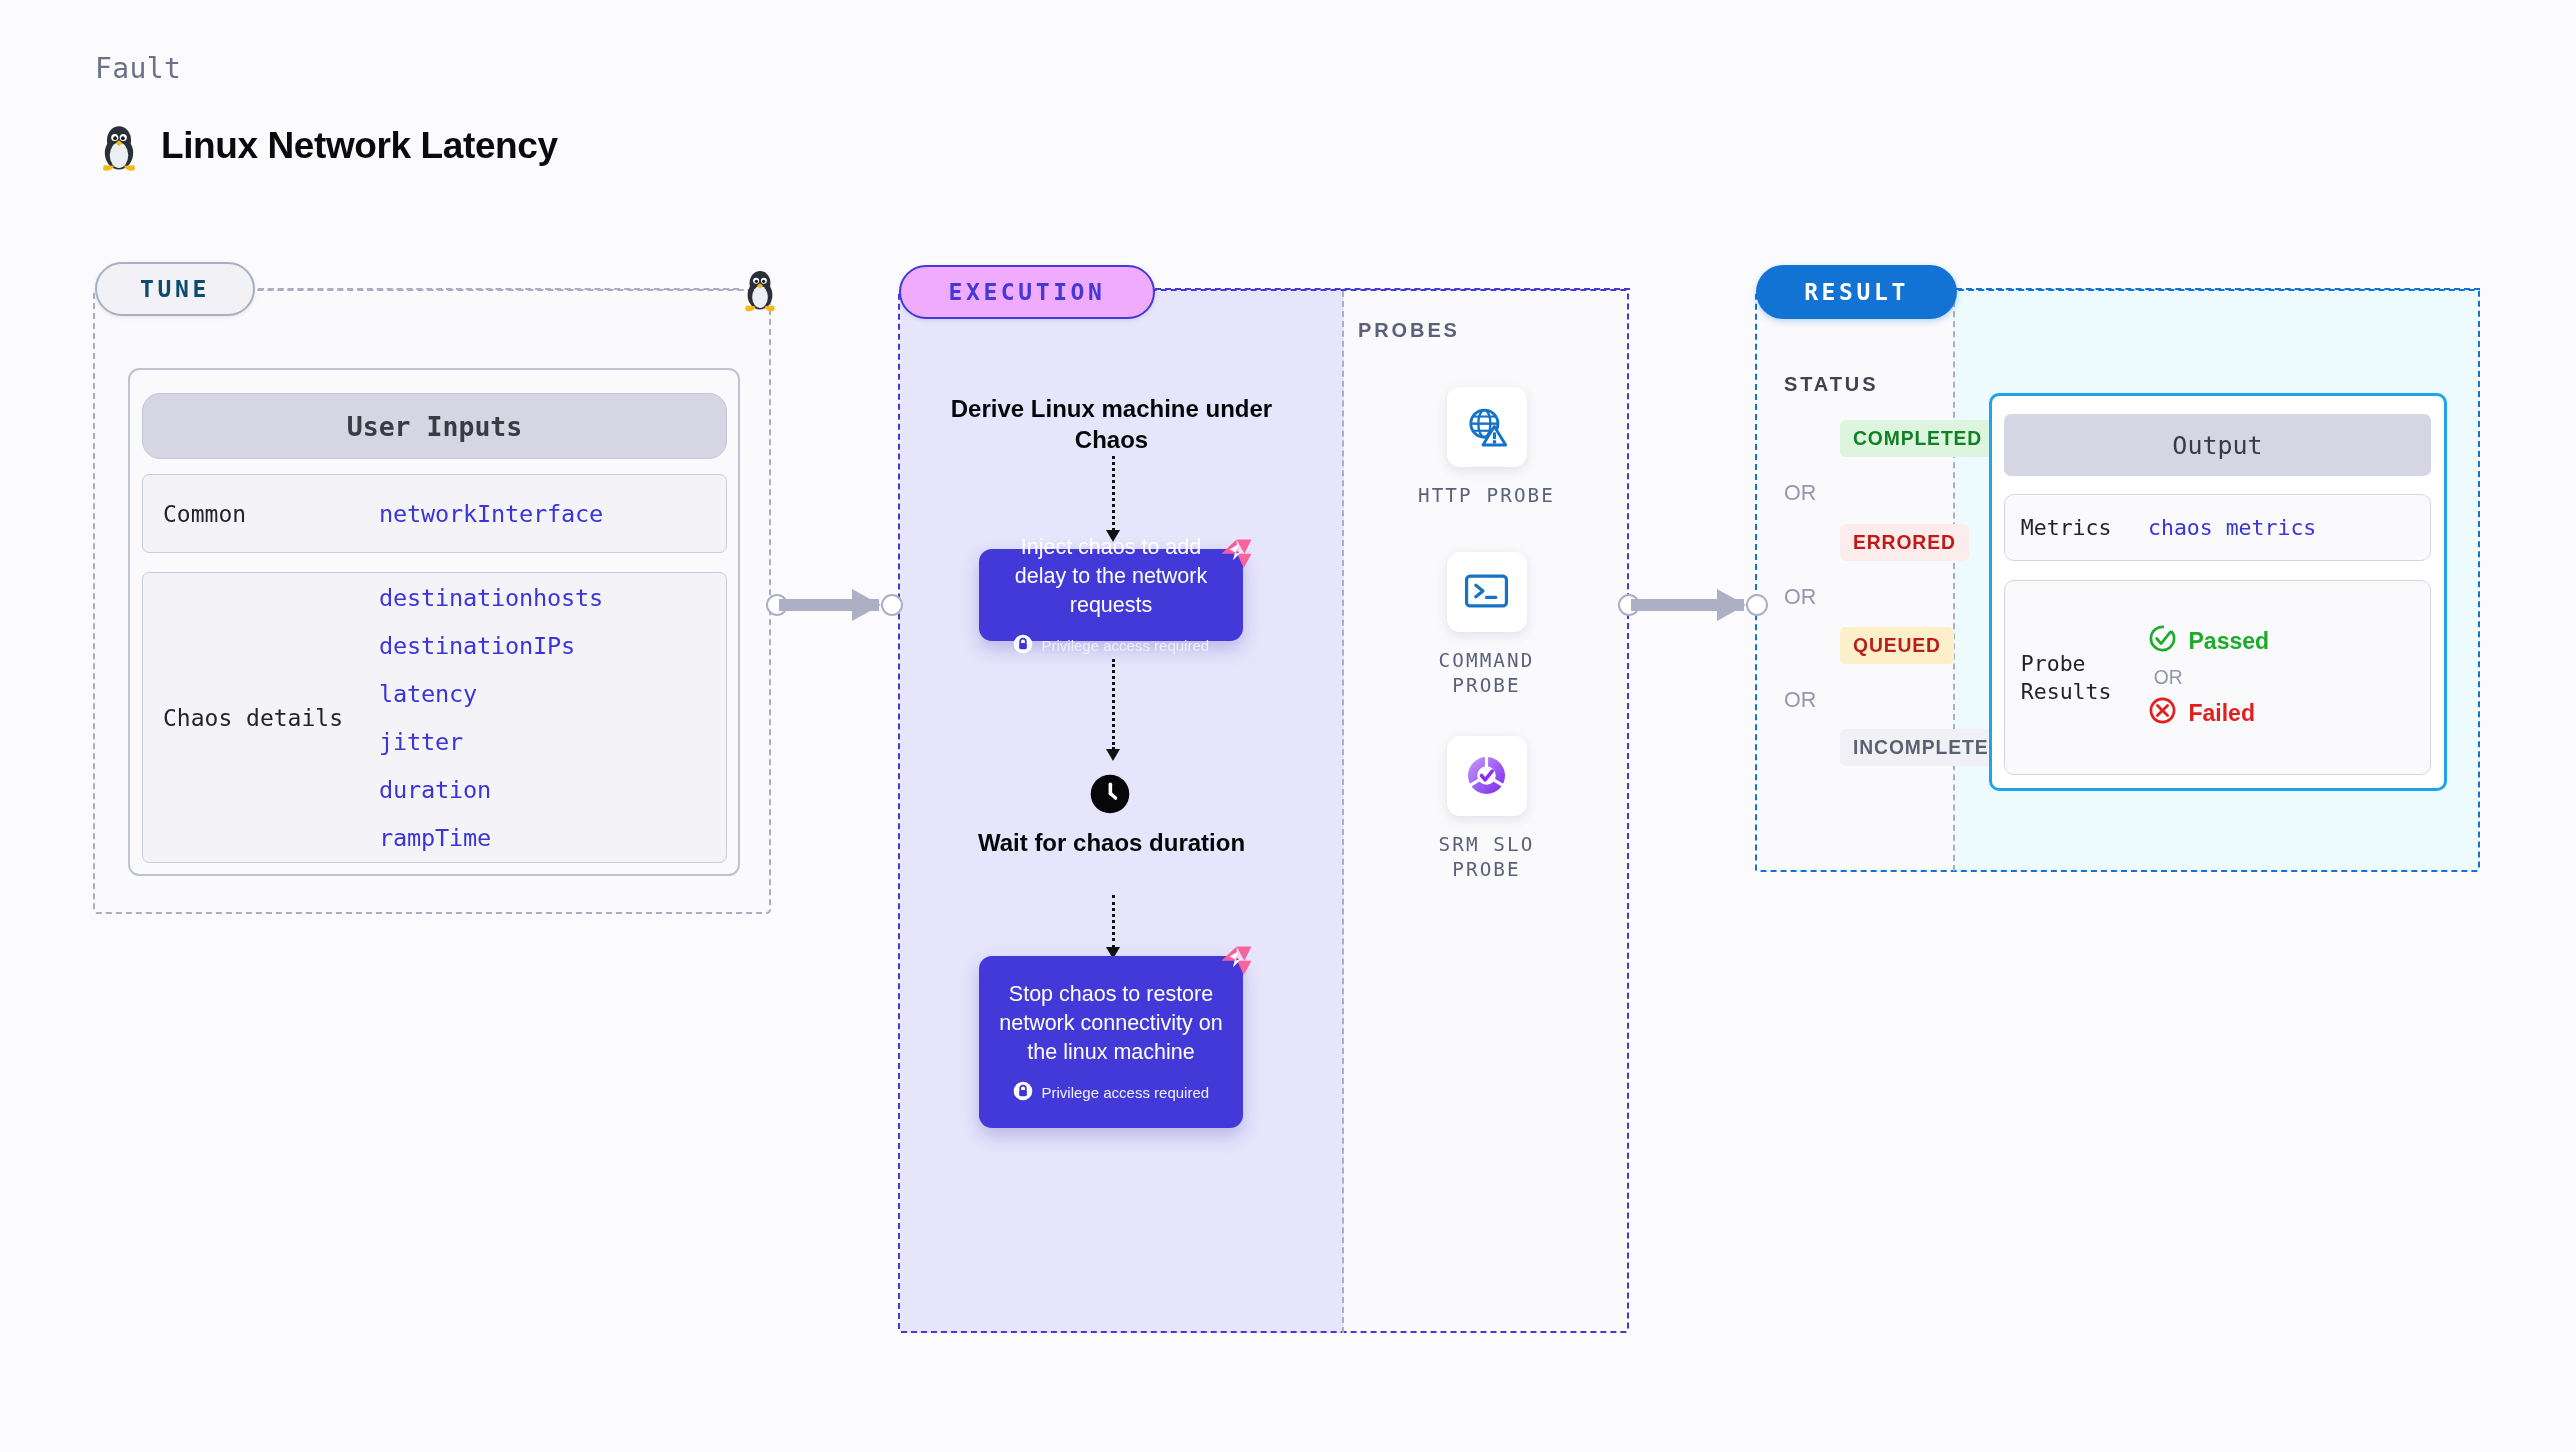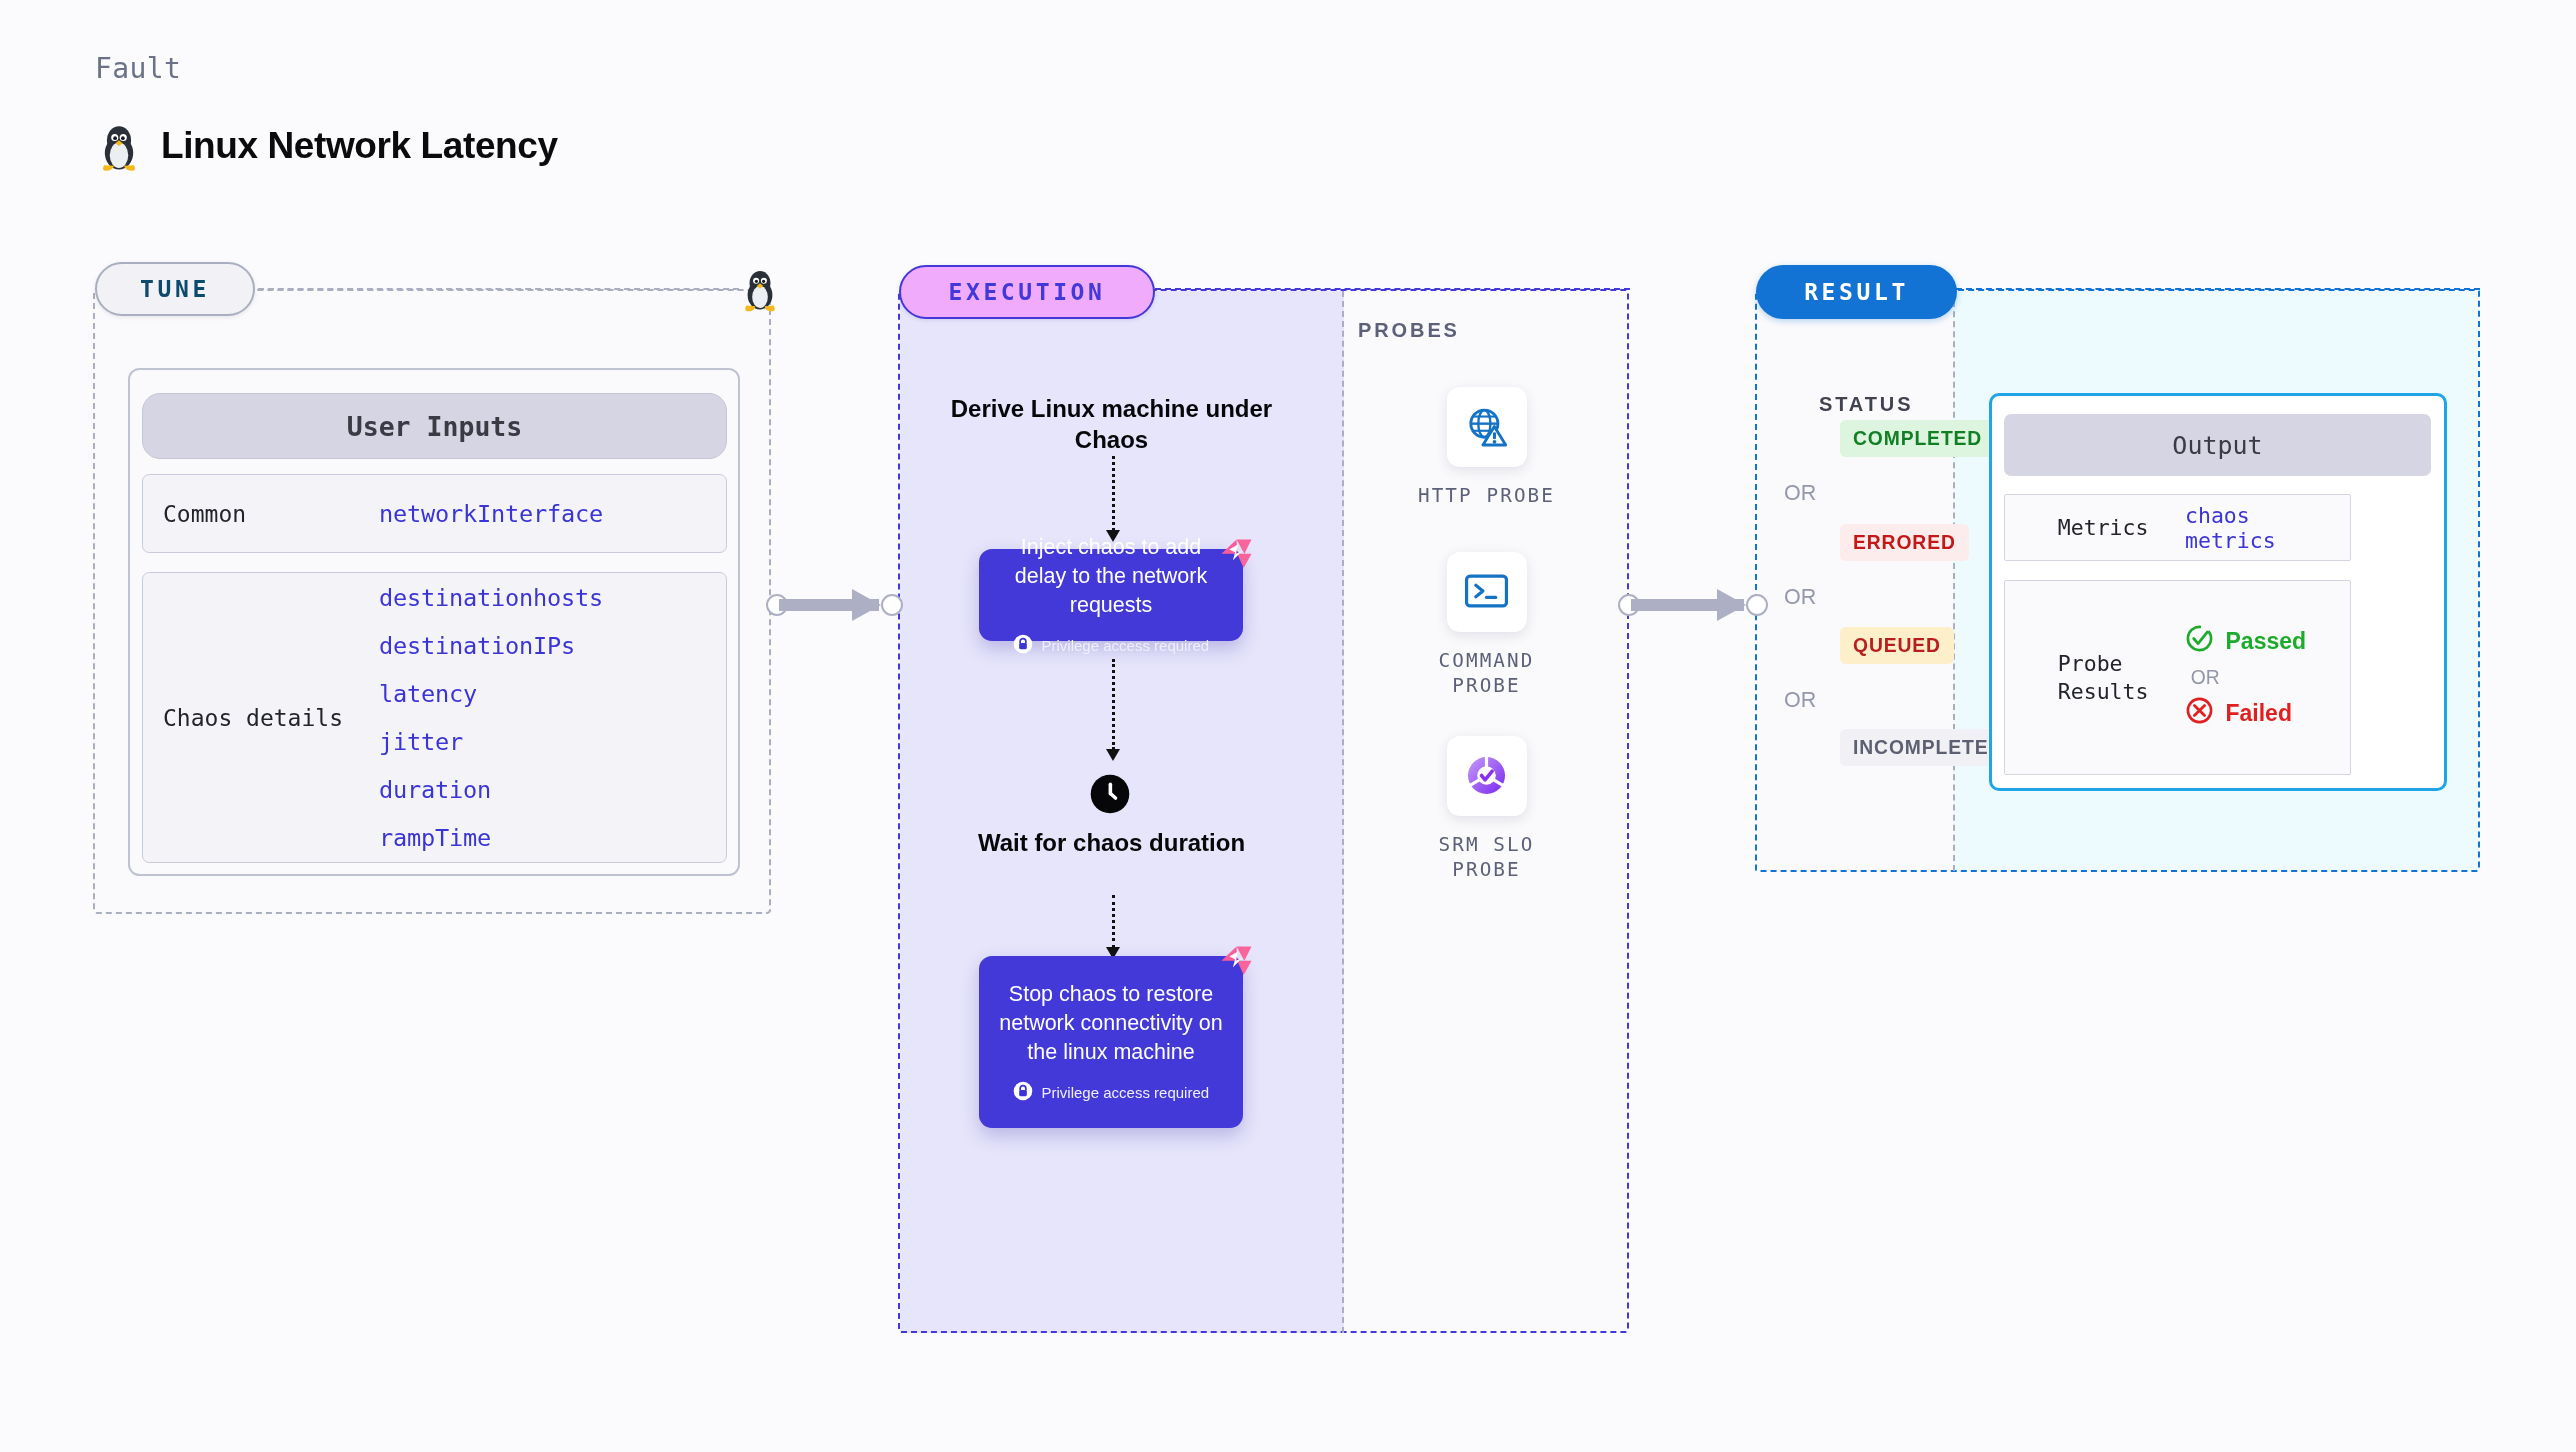--- a/index.html
+++ b/index.html
@@ -213,22 +213,22 @@
   #result-pill {
     left: 1756px; top: 265px; width: 201px; height: 54px;
     background: #1273D4; border: none; color: #FFFFFF; font-size: 23px;
     box-shadow: 0 2.1px 6.4px rgba(18,115,212,.30);
   }
   #result-connector {
     position: absolute; left: 1956px; top: 288px; width: 524px; height: 0;
     border-top: 2.9px dashed #1273D4; z-index: 5;
   }
   #status-label {
-    position: absolute; left: 1784px; top: 393px; font-size: 20px;
-    font-weight: bold; color: #40424F; letter-spacing: 2.9px; z-index: 6; margin-left: 35px;
+    position: absolute; left: 1784px; top: 373px; font-size: 20px;
+    font-weight: bold; color: #40424F; letter-spacing: 2.9px; z-index: 6;
   }
   .status-badge {
     position: absolute; left: 1840px; border-radius: 5.7px; z-index: 6;
     display: flex; align-items: center; justify-content: center;
     font-size: 19.3px; font-weight: bold; letter-spacing: 0.9px; padding: 0 13px;
     height: 37px;
   }
   .status-or {
     position: absolute; left: 1784px; font-size: 21.5px; color: #9497AC; z-index: 6;
   }
@@ -245,23 +245,23 @@
     background: #FFFFFF; border: 3.6px solid #20A4E8; border-radius: 10px; z-index: 6;
   }
   .output-header {
     position: absolute; left: 2004px; top: 414px; width: 427px; height: 62px;
     background: #D6D5E4; border-radius: 7.2px;
     display: flex; align-items: center; justify-content: center;
     font-family: "DejaVu Sans Mono", monospace; font-size: 25px; color: #3B3B46;
     z-index: 7;
   }
   .output-row {
-    position: absolute; left: 2004px; width: 347px; background: #FAFAFC;
-    border: 0.7px solid #D4D5E2; border-radius: 2px; display: flex;
-    align-items: center; z-index: 7; padding-left: 37px;
+    position: absolute; left: 2004px; width: 427px; background: #FAFAFC;
+    border: 0.7px solid #D4D5E2; border-radius: 10px; display: flex;
+    align-items: center; z-index: 7;
   }
   #row-metrics { top: 494px; height: 67px; }
   #row-probe   { top: 580px; height: 195px; }
   .output-key {
     font-family: "DejaVu Sans Mono", monospace; font-size: 21.5px; color: #23242B;
     width: 143px; padding-left: 15.8px; flex: none; white-space: pre-line; line-height: 1.3;
   }
   .output-val-mono {
     font-family: "DejaVu Sans Mono", monospace; font-size: 21.5px; color: #3B34D6;
   }

